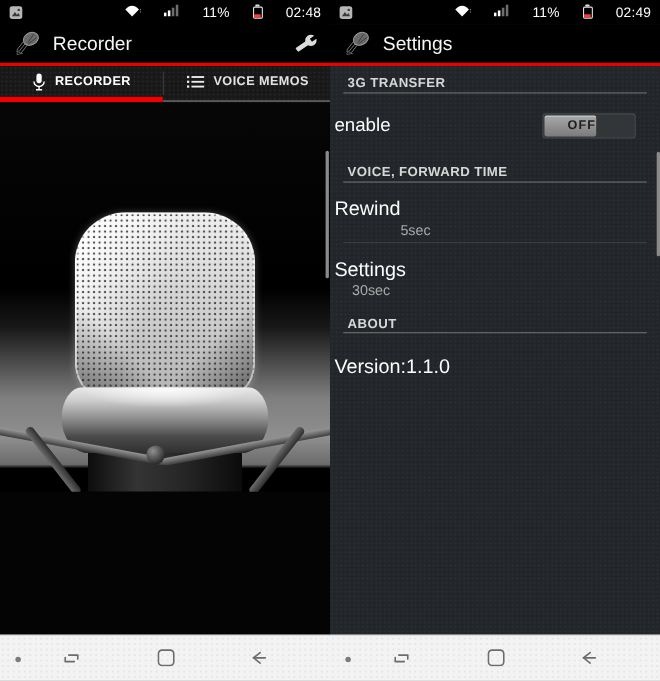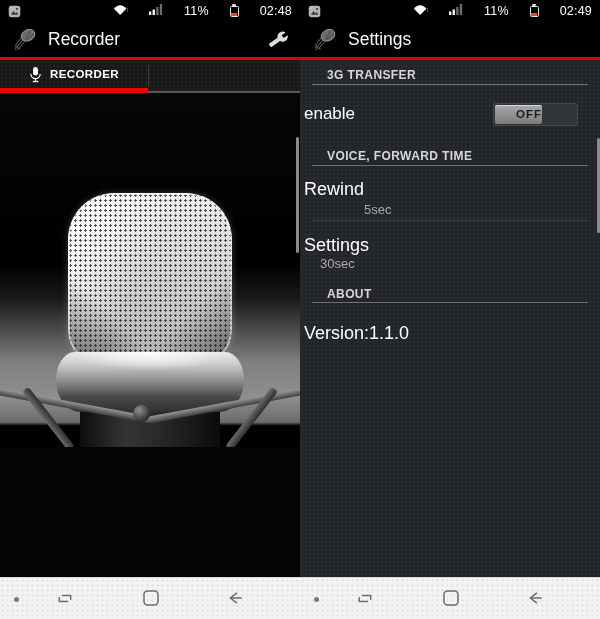--- a/index.html
+++ b/index.html
@@ -87,21 +87,21 @@
   .seekbar::after { content:""; position:absolute; left:28px; right:4px; top:1.5px; height:3px;
     background-image:repeating-linear-gradient(90deg, transparent 0 9px, #bdbdbd 9px 10.5px); }
   .stop-btn { position:absolute; left:246px; top:40px; width:46px; height:46px; border-radius:50%;
     border:2px solid #9d9d9d; background:transparent; display:flex; align-items:center; justify-content:center; cursor:pointer; }
   .stop-square { width:20px; height:20px; border-radius:4px; background:#979797;
     background-image:radial-gradient(rgba(0,0,0,.18) 1px, transparent 1.1px); background-size:3px 3px; }
 
   
   .settings { position:absolute; top:60px; left:0; width:300px; height:517px; background:#22262a;
     background-image:radial-gradient(rgba(255,255,255,.035) 1px, transparent 1.1px); background-size:4px 4px; }
-  .sec-header { position:absolute; left:27px; font-size:12px; font-weight:bold; color:#d7d7d7; letter-spacing:.4px; }
+  .sec-header { position:absolute; left:16px; font-size:12px; font-weight:bold; color:#d7d7d7; letter-spacing:.4px; }
   .sec-divider { position:absolute; left:12px; width:276px; height:1px; background:#6f6f6f; }
   .item-divider { position:absolute; left:12px; width:276px; height:1px; background:#3a3f44; }
   .item-title { position:absolute; left:4px; font-size:18px; color:#fdfdfd; }
   .item-sub { position:absolute; left:20px; font-size:13px; color:#a9a9a9; }
   .toggle { position:absolute; right:22px; top:43px; width:85px; height:23px; background:#333639;
     border:1px solid #46494c; border-radius:3px; cursor:pointer; }
   .toggle-thumb { position:absolute; left:1px; top:1px; width:47px; height:19px; border-radius:2px;
     background:linear-gradient(180deg,#a9a9a9,#7b7b7b); box-shadow:inset 0 1px 0 rgba(255,255,255,.55);
     color:#1d1d1d; font-size:11.5px; font-weight:bold; letter-spacing:1px; text-align:right; line-height:19px; }
 
@@ -181,20 +181,33 @@
           <svg width="13" height="17" viewBox="0 0 14 18" fill="none" stroke="#fff" stroke-width="1.4">
             <rect x="4.4" y="0.8" width="5.2" height="9.4" rx="2.6" fill="#fff" stroke="none"></rect>
             <path d="M2 8.5 a5 5 0 0 0 10 0"></path>
               <path d="M7 13.5 V16"></path>
               <path d="M4 16.6 H10"></path>
           </svg>
         </span>
         <span class="tab-label">RECORDER</span>
       </div>
       <div class="tab-vdiv"></div>
+      <div class="tab t2">
+        <span class="icon">
+          <svg width="16" height="13" viewBox="0 0 18 14" fill="#ececec">
+            <rect x="0" y="0.8" width="2.3" height="2.3"></rect>
+              <rect x="4.6" y="1" width="13" height="1.9"></rect>
+            <rect x="0" y="5.7" width="2.3" height="2.3"></rect>
+              <rect x="4.6" y="5.9" width="13" height="1.9"></rect>
+            <rect x="0" y="10.6" width="2.3" height="2.3"></rect>
+              <rect x="4.6" y="10.8" width="13" height="1.9"></rect>
+          </svg>
+        </span>
+        <span class="tab-label">VOICE MEMOS</span>
+      </div>
       <div class="ind-active"></div>
       <div class="ind-rest"></div>
     </div>
 
     <div class="micarea">
       <div class="mic-body"></div>
       <div class="grille"></div>
       <div class="band"></div>
       <div class="arm tl"></div>
       <div class="arm tr"></div>

